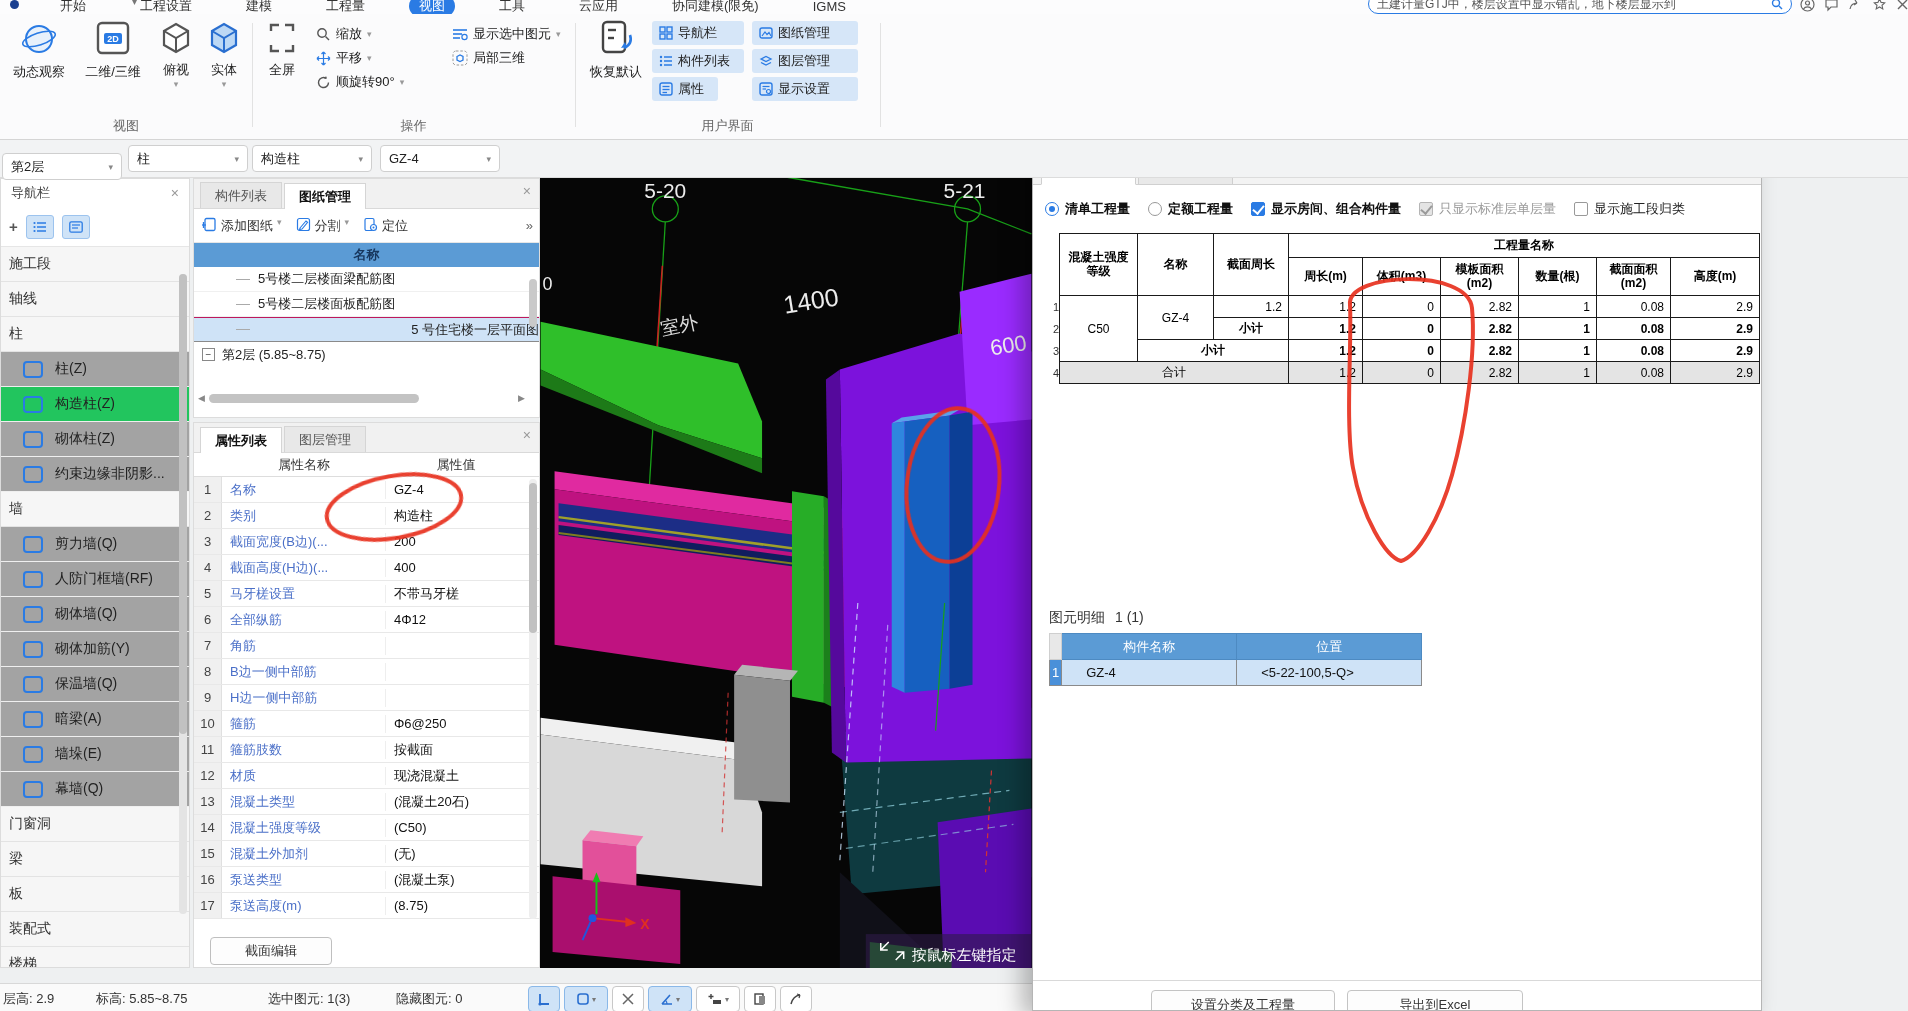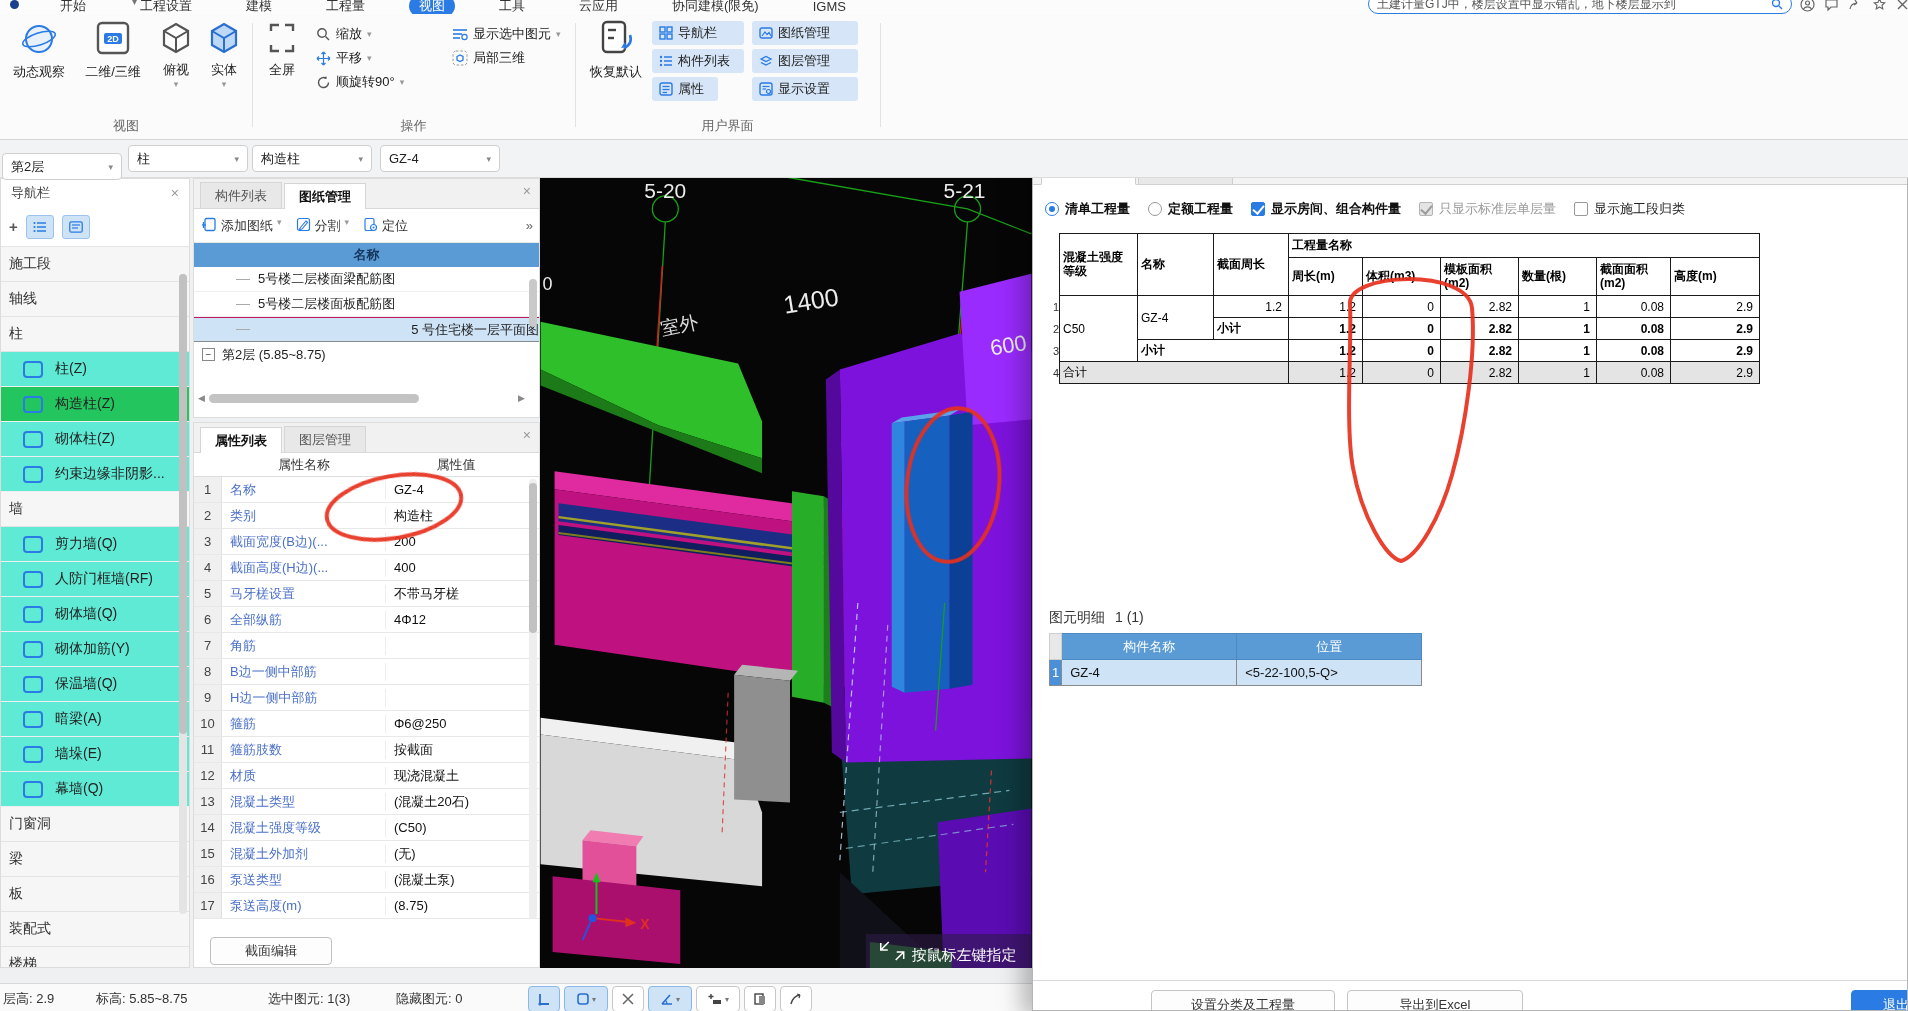--- a/index.html
+++ b/index.html
@@ -35,21 +35,21 @@
   .cselect .bcaret{font-size:9px;color:#888;}
 
   
   #sidebar{position:absolute;left:0;top:178px;width:190px;height:790px;background:#fff;border:1px solid #dcdcdc;overflow:hidden;z-index:2;}
   .panel-head{height:28px;display:flex;align-items:center;justify-content:space-between;padding:0 10px;font-size:13px;color:#444;}
   .closex{color:#999;font-size:14px;cursor:default;}
   #nav-tools{height:40px;display:flex;align-items:center;gap:8px;padding:0 8px;border-bottom:1px solid #e6e6e6;}
   .navtoggle{width:28px;height:24px;background:#cfe3f7;border:1px solid #9cc3ee;border-radius:3px;display:flex;align-items:center;justify-content:center;}
   .navplus{color:#555;font-weight:bold;font-size:15px;}
   #nav-list{display:flex;flex-direction:column;}
-  .nav-entry{height:35px;display:flex;align-items:center;background:#5eead4;border-bottom:1px solid #efefef;font-size:14px;cursor:default;}
+  .nav-entry{height:35px;display:flex;align-items:center;background:#a3a3a3;border-bottom:1px solid #efefef;font-size:14px;cursor:default;}
   .nav-entry.group{background:#f6f6f6;padding-left:8px;color:#333;border-bottom:1px solid #e3e3e3;}
   .nav-entry.item{padding-left:22px;color:#222;}
   .nav-entry.item.selected{background:#22c55e;}
   .nav-icon{width:20px;height:17px;border:2px solid #2a7be4;border-radius:4px;margin-right:12px;flex:0 0 auto;}
   .nav-label{white-space:nowrap;overflow:hidden;text-overflow:ellipsis;max-width:118px;}
   #nav-scroll{position:absolute;right:2px;top:95px;width:8px;height:640px;border-radius:4px;background:#e4e4e4;}
   #nav-thumb{position:absolute;left:0;top:0;width:8px;height:460px;border-radius:4px;background:#c1c1c1;}
 
   
   .midpanel{position:absolute;left:193px;width:347px;background:#fff;border:1px solid #dcdcdc;z-index:2;}
@@ -81,51 +81,51 @@
   .prop-row .p-name{width:164px;padding-left:8px;color:#4a6fc8;white-space:nowrap;overflow:hidden;border-right:1px solid #eee;}
   .prop-row .p-val{width:140px;padding-left:8px;color:#111;white-space:nowrap;overflow:hidden;}
   #prop-scroll{position:absolute;right:2px;top:56px;width:8px;height:440px;background:#eee;border-radius:4px;}
   #prop-thumb{position:absolute;top:4px;width:8px;height:150px;background:#c1c1c1;border-radius:4px;}
   #sec-edit{position:absolute;left:16px;top:514px;width:122px;height:28px;border:1px solid #bfbfbf;border-radius:4px;background:#fdfdfd;display:flex;align-items:center;justify-content:center;font-size:13px;color:#333;cursor:default;}
 
   
   #viewport{position:absolute;left:540px;top:174px;width:492px;height:794px;background:#060606;z-index:1;}
 
   
-  #dialog{position:absolute;left:1032px;top:118px;width:876px;height:893px;background:#fff;border:1px solid #b5b5b5;box-shadow:-10px 6px 22px rgba(0,0,0,.28);z-index:20;overflow:hidden;}
+  #dialog{position:absolute;left:1032px;top:118px;width:730px;height:893px;background:#fff;border:1px solid #b5b5b5;box-shadow:-10px 6px 22px rgba(0,0,0,.28);z-index:20;overflow:hidden;}
   #dlg-title{position:absolute;left:16px;top:8px;font-size:15px;color:#333;}
   #dlg-min{position:absolute;right:28px;top:4px;font-size:16px;color:#555;cursor:default;}
   #dlg-tabs{position:absolute;left:0;top:36px;width:876px;height:30px;border-bottom:1px solid #d0d0d0;display:flex;align-items:flex-end;padding-left:8px;gap:2px;background:#f3f3f3;}
   .dtab{height:29px;padding:0 14px;display:flex;align-items:center;font-size:13px;background:#e9e9e9;border:1px solid #cfcfcf;border-bottom:none;color:#444;cursor:default;}
   .dtab.active{background:#fff;color:#2a7be4;margin-bottom:-1px;border-bottom:1px solid #fff;}
   #dlg-opts{position:absolute;left:12px;top:78px;height:24px;display:flex;align-items:center;gap:18px;font-size:13px;}
   .opt{display:flex;align-items:center;gap:6px;font-weight:bold;color:#111;cursor:default;}
   .opt.dim{font-weight:normal;color:#999;}
   .opt.plain{font-weight:normal;color:#222;}
   .radio{width:14px;height:14px;border-radius:50%;border:1px solid #2a7be4;position:relative;background:#fff;}
   .radio.sel::after{content:"";position:absolute;left:3px;top:3px;width:6px;height:6px;border-radius:50%;background:#2a7be4;}
   .radio.off{border-color:#999;}
   .cbox{width:14px;height:14px;border-radius:2px;border:1px solid #999;background:#fff;position:relative;}
   .cbox.on{background:#2a7be4;border-color:#2a7be4;}
   .cbox.on::after{content:"";position:absolute;left:3px;top:0px;width:5px;height:9px;border:2px solid #fff;border-top:none;border-left:none;transform:rotate(40deg);}
   .cbox.dis{background:#e4e4e4;border-color:#b5b5b5;}
   .cbox.dis::after{content:"";position:absolute;left:3px;top:0px;width:5px;height:9px;border:2px solid #9a9a9a;border-top:none;border-left:none;transform:rotate(40deg);}
   .qtable{position:absolute;left:26px;top:114px;border-collapse:collapse;table-layout:fixed;font-size:12px;color:#000;background:#fff;}
-  .qtable td{border:1px solid #1a1a1a;padding:0 3px;overflow:hidden;}
+  .qtable td{border:1px solid #1a1a1a;text-align:center;padding:0 3px;overflow:hidden;}
   .qtable tr.hd td{font-weight:bold;line-height:1.15;}
   .qtable tr.hd1{height:24px;}
   .qtable tr.hd2{height:38px;}
   .qtable tr.dr{height:22px;}
   .qtable td.num{text-align:right;padding-right:6px;}
   .qtable tr.bold td{font-weight:bold;}
   .qtable tr.total td{background:#e4e4e4;}
   .qnum{position:absolute;left:14px;width:12px;font-size:11px;color:#333;text-align:right;}
   #detail-label{position:absolute;left:16px;top:490px;font-size:14px;color:#333;display:flex;gap:10px;}
   .dtable{position:absolute;left:16px;top:514px;border-collapse:collapse;font-size:13px;}
-  .dtable td{height:26px;padding:0 8px;}
+  .dtable td{height:26px;padding:0 24px;}
   .dtable tr.dh td{background:#5b9bd5;color:#fff;text-align:center;border:1px solid #4d8ac2;}
   .dtable tr.dh td.g{background:#e8e8e8;border:1px solid #cfcfcf;width:12px;padding:0 2px;}
   .dtable tr.sel td{background:#cfe3f7;border:1px solid #8a8a8a;color:#111;}
   .dtable tr.sel td.gnum{background:#4a90d9;color:#fff;width:12px;text-align:center;padding:0 2px;}
   #dlg-sep{position:absolute;left:0;top:861px;width:876px;height:1px;background:#d9d9d9;}
   .dlg-btn{position:absolute;top:871px;height:34px;border:1px solid #c4c4c4;border-radius:4px;background:#fdfdfd;display:flex;align-items:flex-start;justify-content:center;padding-top:5px;font-size:13px;color:#333;cursor:default;}
   #btn-exit{background:#2a7be4;border-color:#2a7be4;color:#fff;}
 
   
   #statusbar{position:absolute;left:0;top:983px;width:1032px;height:28px;background:#fafafa;border-top:1px solid #d8d8d8;z-index:5;font-size:13px;color:#333;}

